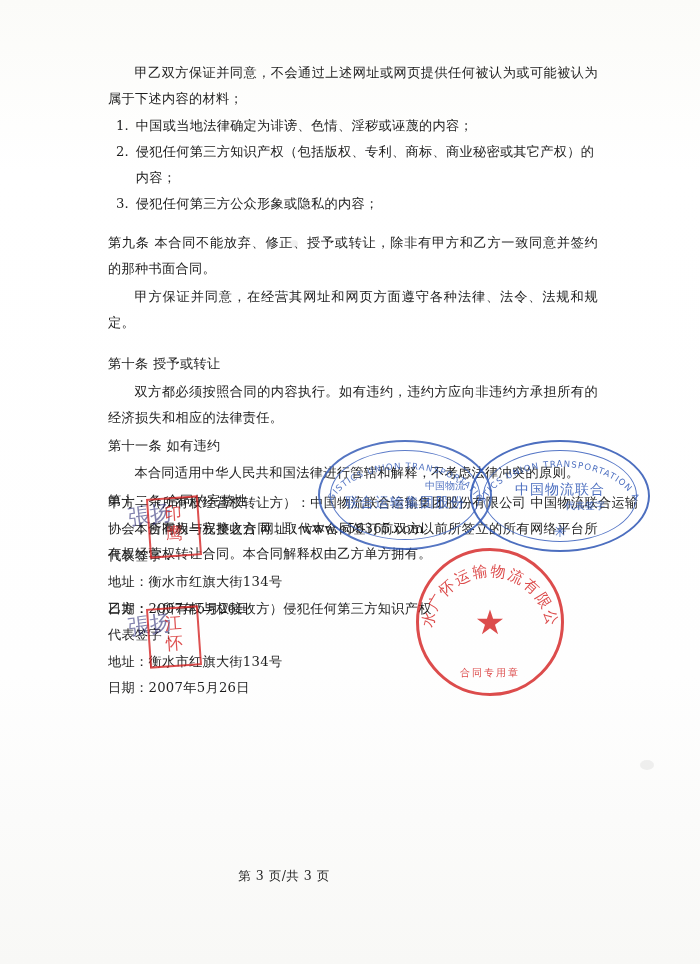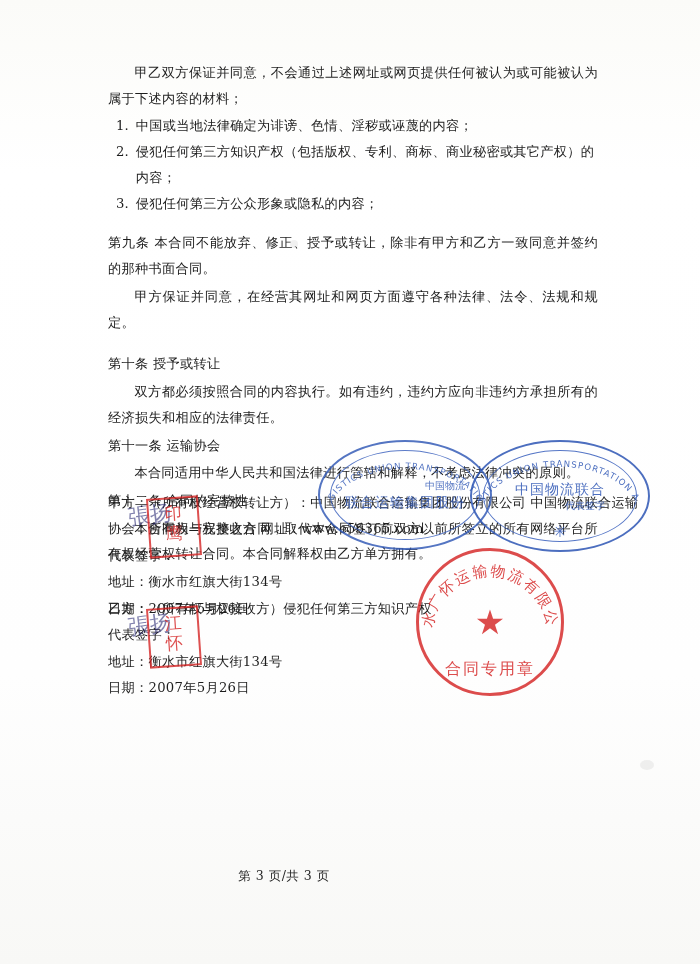--- a/index.html
+++ b/index.html
@@ -189,21 +189,21 @@
     font-size: 15px;
     font-family: "DejaVu Sans", "Liberation Sans", sans-serif;
     letter-spacing: 2px;
   }
   .round-bottom {
     position: absolute;
     left: 50%;
     bottom: 16px;
     transform: translateX(-50%);
     color: #d42020;
-    font-size: 16px;
+    font-size: 10px;
     font-family: Liberation Sans, sans-serif;
     letter-spacing: 2px;
     white-space: nowrap;
   }
 
   
   .stamp-square {
     width: 52px;
     height: 60px;
     border: 2.5px solid #d42020;
@@ -273,21 +273,21 @@
 
     <p class="para">第九条  本合同不能放弃、修正、授予或转让，除非有甲方和乙方一致同意并签约的那种书面合同。</p>
 
     <p class="para indent2">甲方保证并同意，在经营其网址和网页方面遵守各种法律、法令、法规和规定。</p>
 
     <div class="gap-m"></div>
 
     <p class="para">第十条   授予或转让</p>
     <p class="para indent2">双方都必须按照合同的内容执行。如有违约，违约方应向非违约方承担所有的经济损失和相应的法律责任。</p>
 
-    <p class="para">第十一条   运输协会</p>
+    <p class="para">第十一条   如有违约</p>
     <p class="para indent2">本合同适用中华人民共和国法律进行管辖和解释，不考虑法律冲突的原则。</p>
 
     <p class="para">第十二条  合同的完整性</p>
     <p class="para indent2">本合同为一完整之合同，取代本合同签订前双方以前所签立的所有网络平台所有权经营权转让合同。本合同解释权由乙方单方拥有。</p>
   </div>
 
   <div class="sig-block sig-a">
     <div class="sig-line">甲方：（所有权经营权转让方）：中国物流联合运输集团股份有限公司 中国物流联合运输</div>
     <div class="sig-line">协会：所有权与权接收方   网址：www.e56365.com</div>
     <div class="sig-line">代表签字：</div>

